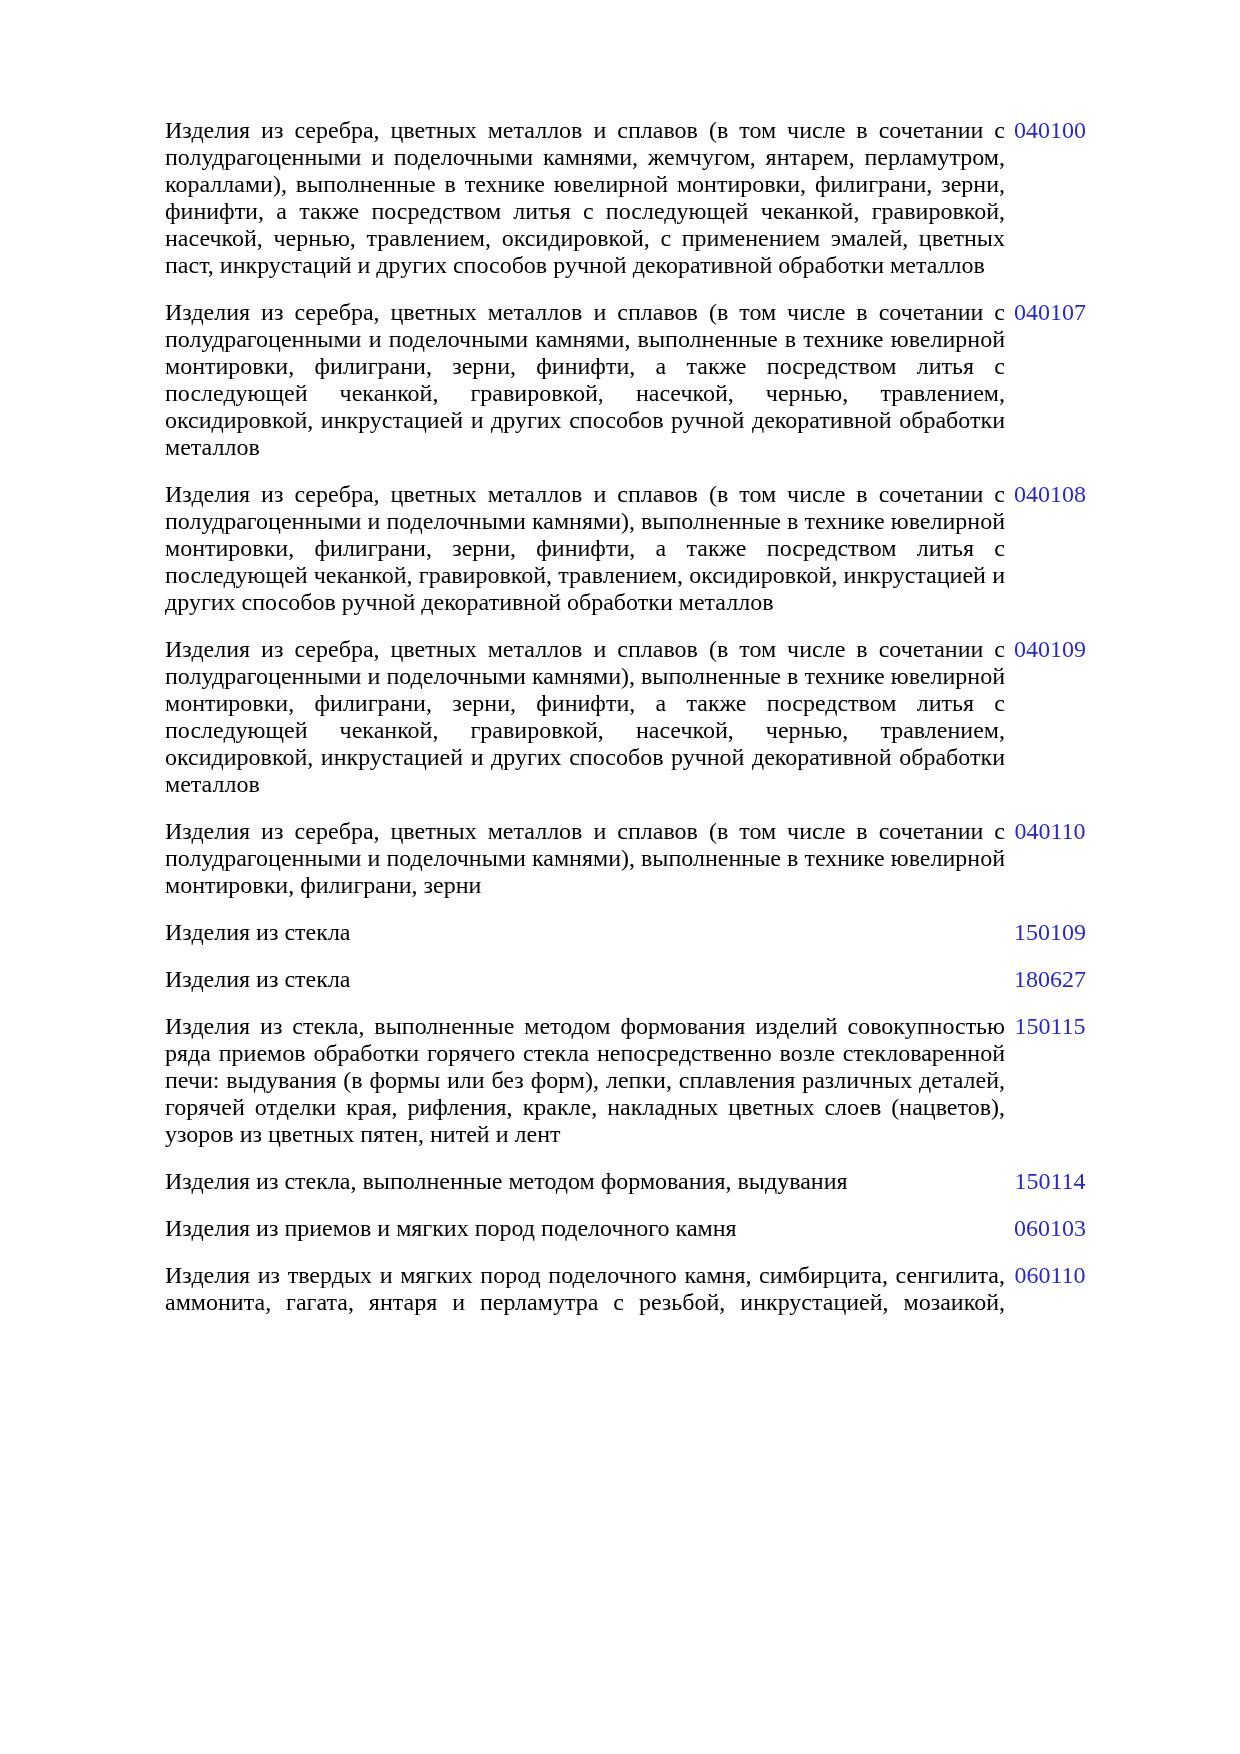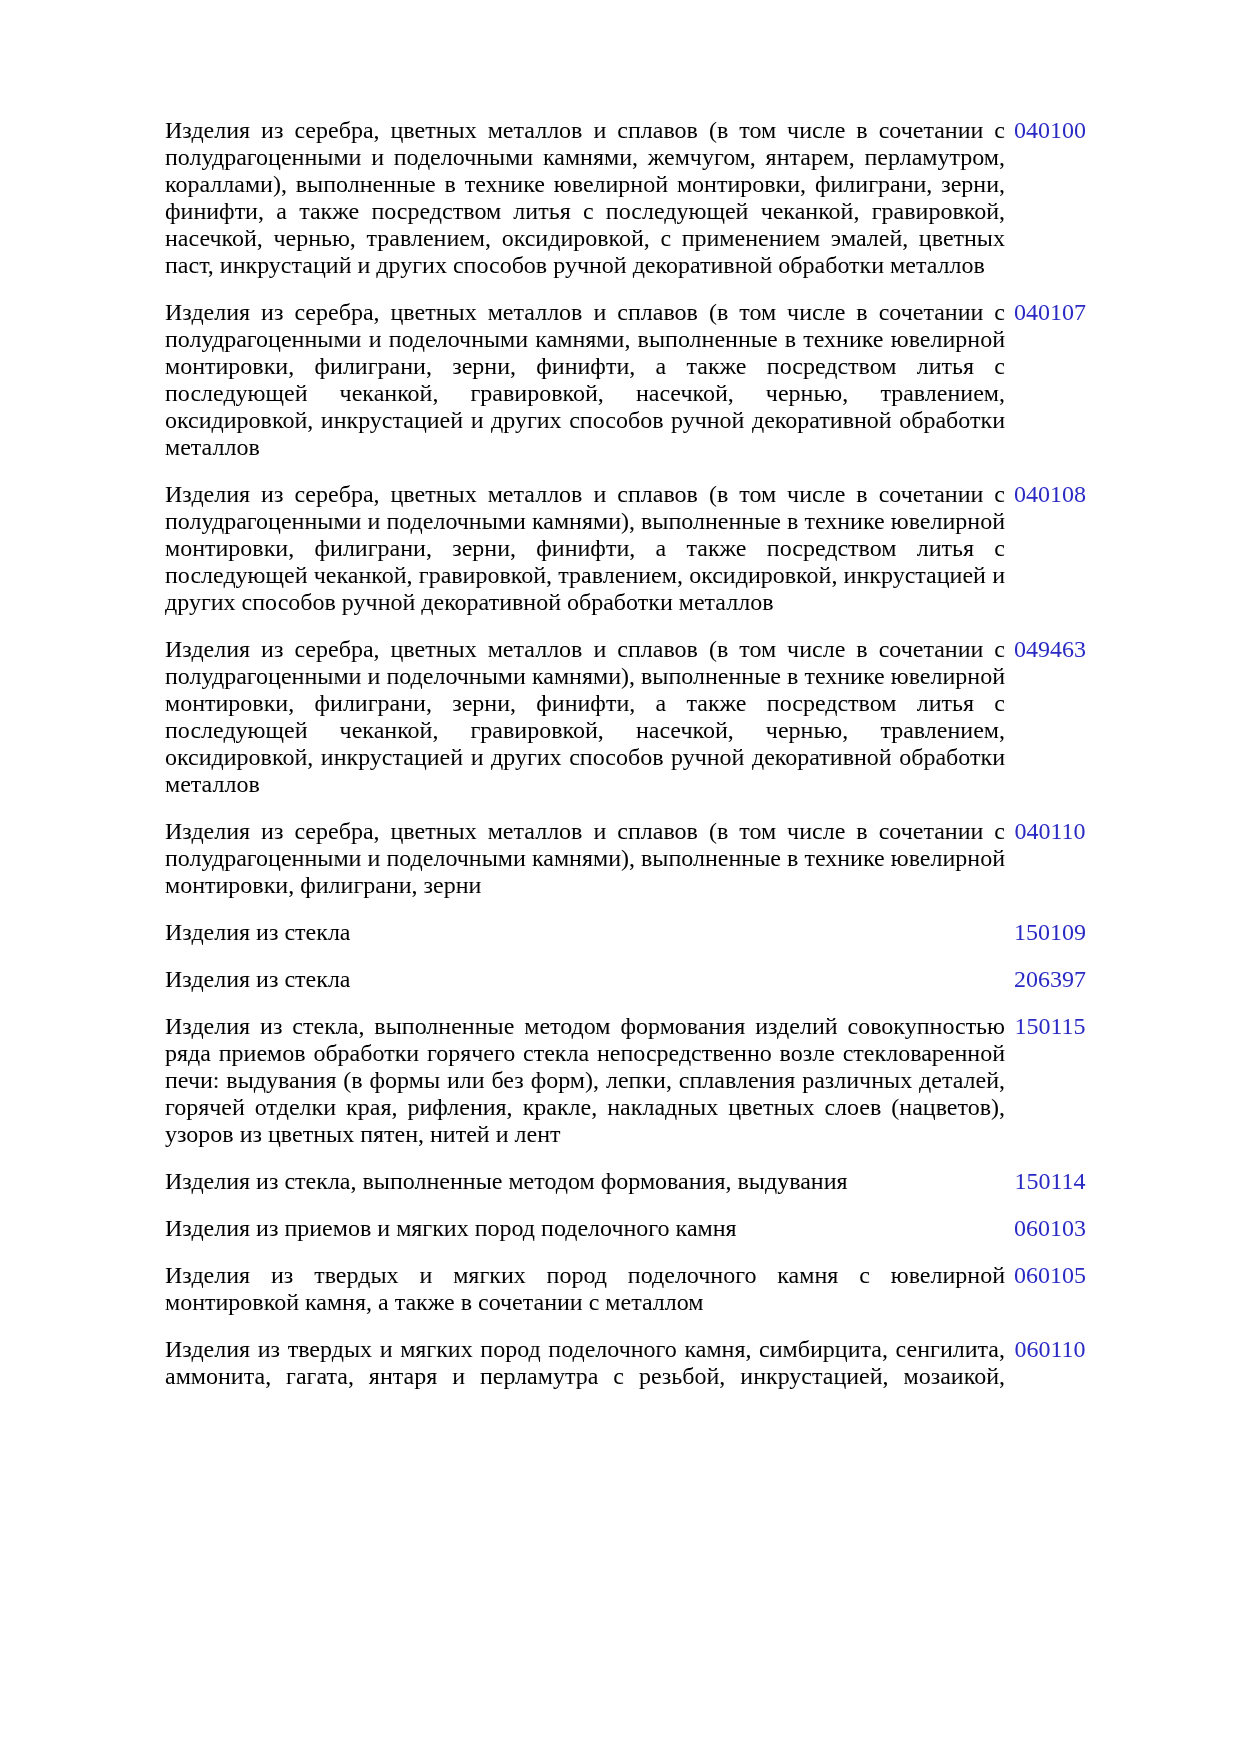--- a/index.html
+++ b/index.html
@@ -62,59 +62,55 @@
     <div class="entry-code">040107</div>
   </div>
 
   <div class="entry">
     <div class="entry-desc">Изделия из серебра, цветных металлов и сплавов (в том числе в сочетании с полудрагоценными и поделочными камнями), выполненные в технике ювелирной монтировки, филиграни, зерни, финифти, а также посредством литья с последующей чеканкой, гравировкой, травлением, оксидировкой, инкрустацией и других способов ручной декоративной обработки металлов</div>
     <div class="entry-code">040108</div>
   </div>
 
   <div class="entry">
     <div class="entry-desc">Изделия из серебра, цветных металлов и сплавов (в том числе в сочетании с полудрагоценными и поделочными камнями), выполненные в технике ювелирной монтировки, филиграни, зерни, финифти, а также посредством литья с последующей чеканкой, гравировкой, насечкой, чернью, травлением, оксидировкой, инкрустацией и других способов ручной декоративной обработки металлов</div>
-    <div class="entry-code">049463</div>
+    <div class="entry-code">040109</div>
   </div>
 
   <div class="entry">
     <div class="entry-desc">Изделия из серебра, цветных металлов и сплавов (в том числе в сочетании с полудрагоценными и поделочными камнями), выполненные в технике ювелирной монтировки, филиграни, зерни</div>
     <div class="entry-code">040110</div>
   </div>
 
   <div class="entry">
     <div class="entry-desc">Изделия из стекла</div>
     <div class="entry-code">150109</div>
   </div>
 
   <div class="entry">
     <div class="entry-desc">Изделия из стекла</div>
-    <div class="entry-code">206397</div>
+    <div class="entry-code">180627</div>
   </div>
 
 
   <div class="entry">
     <div class="entry-desc">Изделия из стекла, выполненные методом формования изделий совокупностью ряда приемов обработки горячего стекла непосредственно возле стекловаренной печи: выдувания (в формы или без форм), лепки, сплавления различных деталей, горячей отделки края, рифления, кракле, накладных цветных слоев (нацветов), узоров из цветных пятен, нитей и лент</div>
     <div class="entry-code">150115</div>
   </div>
 
   <div class="entry">
     <div class="entry-desc">Изделия из стекла, выполненные методом формования, выдувания</div>
     <div class="entry-code">150114</div>
   </div>
 
 
   <div class="entry">
     <div class="entry-desc">Изделия из приемов и мягких пород поделочного камня</div>
     <div class="entry-code">060103</div>
   </div>
 
 
-  <div class="entry">
-    <div class="entry-desc">Изделия из твердых и мягких пород поделочного камня с ювелирной монтировкой камня, а также в сочетании с металлом</div>
-    <div class="entry-code">060105</div>
-  </div>
 
   <div class="entry truncated">
     <div class="entry-desc">Изделия из твердых и мягких пород поделочного камня, симбирцита, сенгилита, аммонита, гагата, янтаря и перламутра с резьбой, инкрустацией, мозаикой,</div>
     <div class="entry-code">060110</div>
   </div>
 </div>
 </div>
 
 </body></html>

